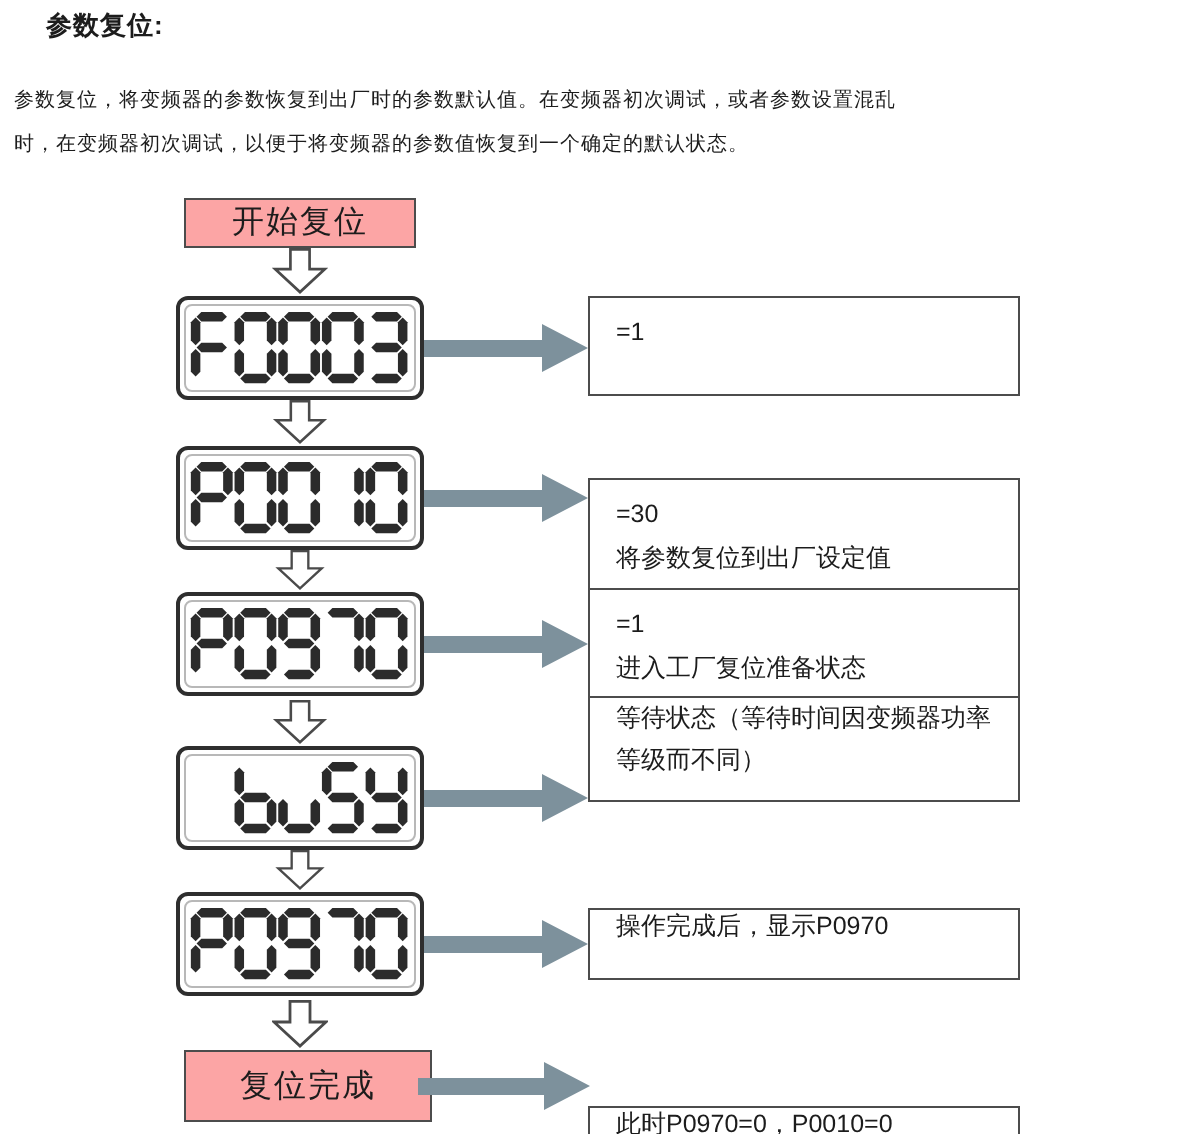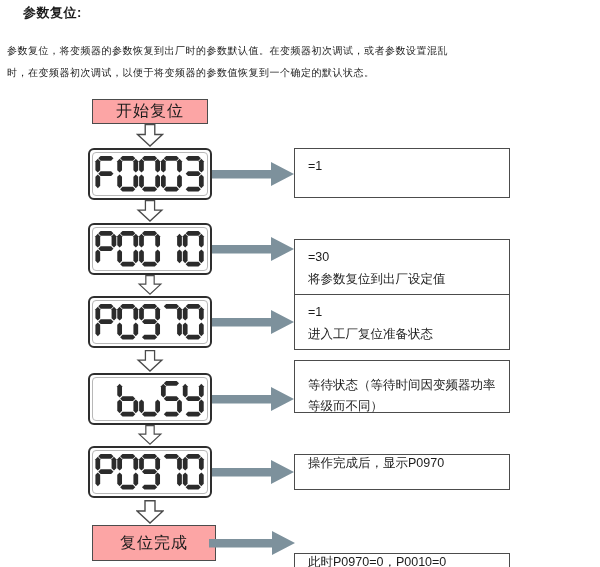--- a/index.html
+++ b/index.html
@@ -248,21 +248,21 @@
     <div>=1</div>
   </div>
   <div class="note two" style="top:219px;height:56px;margin-top:20px;">
     <div>=30</div>
     <div>将参数复位到出厂设定值</div>
   </div>
   <div class="note two" style="top:294px;height:56px;">
     <div>=1</div>
     <div>进入工厂复位准备状态</div>
   </div>
-  <div class="note two" style="top:360px;height:53px;padding-top:14px;line-height:21px;">
+  <div class="note two" style="top:348px;height:53px;padding-top:0;line-height:21px;">
     <div>等待状态（等待时间因变频器功率等级而不同）</div>
   </div>
   <div class="note one" style="top:454px;height:36px;">
     <div>操作完成后，显示P0970</div>
   </div>
   <div class="note one" style="top:553px;height:38px;">
     <div>此时P0970=0，P0010=0</div>
   </div>
 
 </div>

